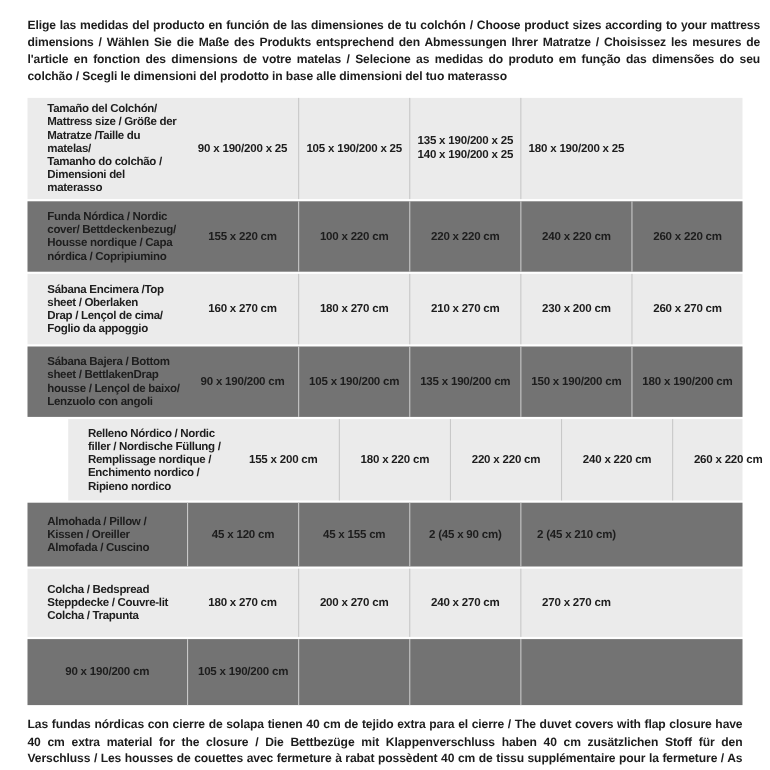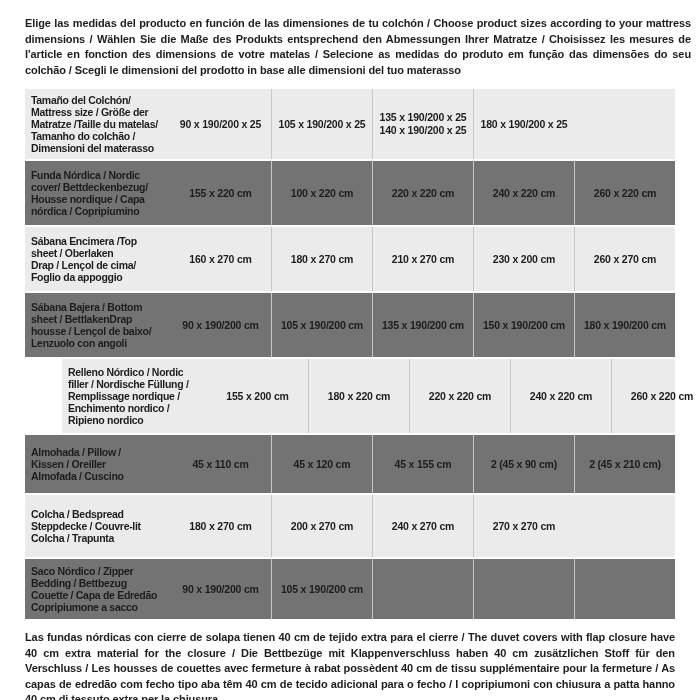--- a/index.html
+++ b/index.html
@@ -42,21 +42,21 @@
     letter-spacing: -0.2px;
     white-space: pre-line;
     line-height: 13px;
     padding: 4px 2px;
     box-sizing: border-box;
   }
   .t-cell.divided { border-left: 1px solid #c8c8c8; }
   .t-label {
     justify-content: flex-start;
     text-align: left;
-    padding-left: 6px;
+    padding-left: 18px;
     padding-right: 5px;
     letter-spacing: -0.3px;
     line-height: 12px;
   }
   .r1 { min-height: 70px; }
   .r2 { min-height: 64px; }
   .r3 { min-height: 64px; }
   .r4 { min-height: 64px; }
   .r5 { min-height: 74px; margin-left: 37px; }
   .r6 { min-height: 58px; }
@@ -137,42 +137,37 @@
     <div class="t-cell divided">180 x 220 cm</div>
     <div class="t-cell divided">220 x 220 cm</div>
     <div class="t-cell divided">240 x 220 cm</div>
     <div class="t-cell divided">260 x 220 cm</div>
   </div>
 
   <div class="t-row plain r6">
     <div class="t-cell t-label">Almohada  / Pillow /
 Kissen / Oreiller
 Almofada / Cuscino</div>
-    <div class="t-cell">45 x 110 cm</div>
     <div class="t-cell divided">45 x 120 cm</div>
     <div class="t-cell divided">45 x 155 cm</div>
     <div class="t-cell divided">2 (45 x 90 cm)</div>
     <div class="t-cell divided">2 (45 x 210 cm)</div>
   </div>
 
   <div class="t-row shade r7">
     <div class="t-cell t-label">Colcha / Bedspread
 Steppdecke / Couvre-lit
 Colcha / Trapunta</div>
     <div class="t-cell">180 x 270 cm</div>
     <div class="t-cell divided">200 x 270 cm</div>
     <div class="t-cell divided">240 x 270 cm</div>
     <div class="t-cell divided">270 x 270 cm</div>
   </div>
 
   <div class="t-row plain r8">
-    <div class="t-cell t-label">Saco Nórdico / Zipper
-Bedding / Bettbezug
-Couette  / Capa de Edredão
-Copripiumone a sacco</div>
     <div class="t-cell">90 x 190/200 cm</div>
     <div class="t-cell divided">105 x 190/200 cm</div>
     <div class="t-cell divided"></div>
     <div class="t-cell divided"></div>
     <div class="t-cell divided"></div>
   </div>
 
 </div>
 
 <div class="footnote">Las fundas nórdicas con cierre de solapa tienen 40 cm de tejido extra para el cierre  /  The duvet covers with flap closure have 40 cm extra material for the closure / Die Bettbezüge mit Klappenverschluss haben 40 cm zusätzlichen Stoff für den Verschluss / Les housses de couettes avec fermeture à rabat possèdent 40 cm de tissu supplémentaire pour la fermeture / As capas de edredão com fecho tipo aba têm 40 cm de tecido adicional para o fecho / I copripiumoni con chiusura a patta hanno 40 cm di tessuto extra per la chiusura</div>

